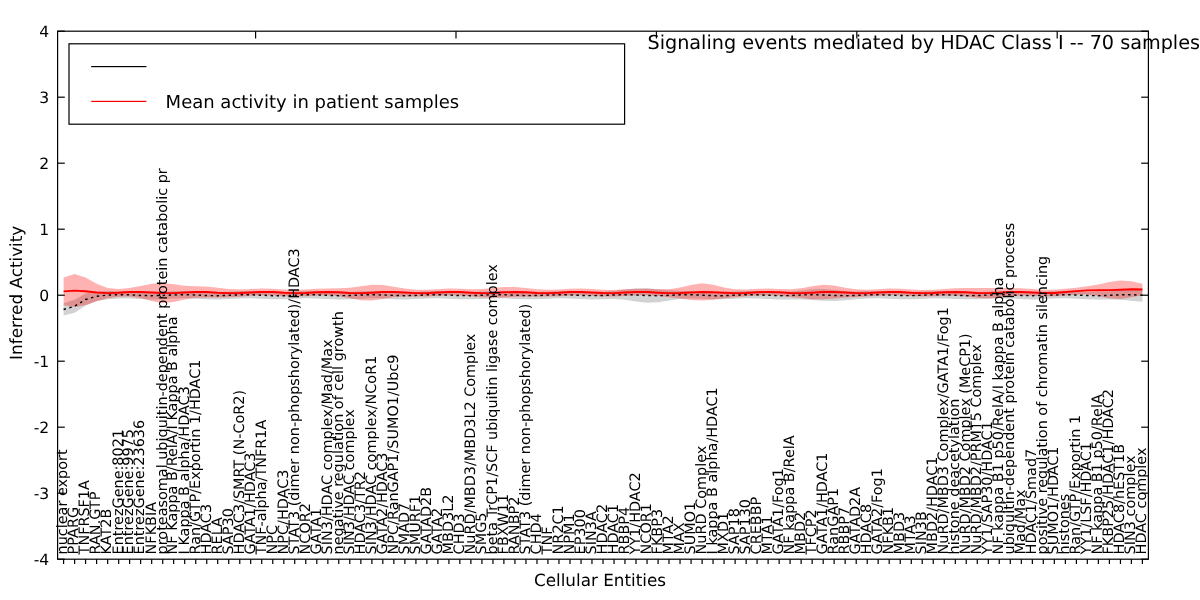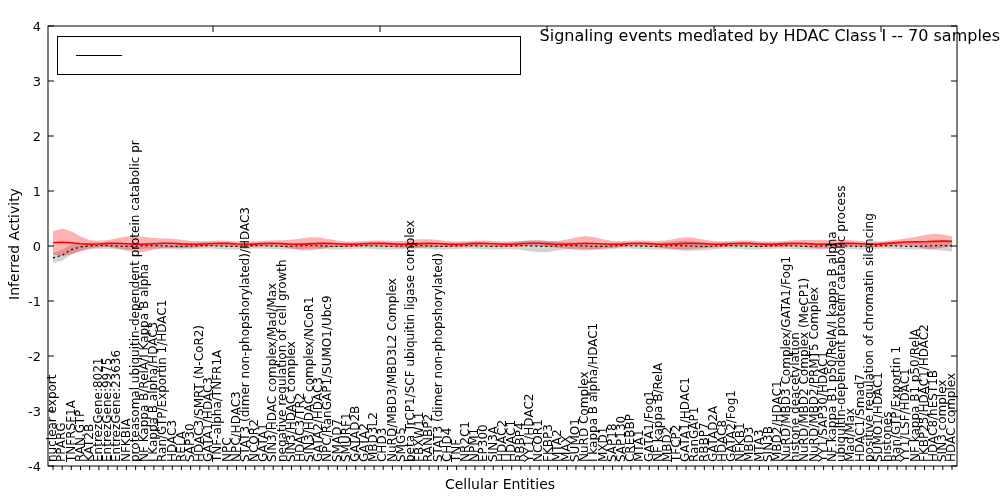--- a/index.html
+++ b/index.html
@@ -24,20 +24,24 @@
 <body>
 
 <div id="fig">
   <div class="fig-title">Signaling events mediated by HDAC Class I -- 70 samples</div>
   <div class="y-label">Inferred Activity</div>
   <div class="x-label">Cellular Entities</div>
 
   <div class="legend">
     <div class="legend-row">
       <span class="legend-swatch"></span>
+    </div>
+    <div class="legend-row">
+      <span class="legend-swatch red"></span>
+      <span class="legend-text">Mean activity in patient samples</span>
     </div>
   </div>
 
   <div id="plot-svg"><svg width="1000" height="500" xmlns="http://www.w3.org/2000/svg" font-family="DejaVu Sans, Liberation Sans, sans-serif">
         <path d="M53.0,252.8 L62.2,249.7 L71.3,244.6 L80.5,242.9 L89.7,242.6 L98.9,242.5 L108.0,242.7 L117.2,243.1 L126.4,243.4 L135.6,243.2 L144.7,242.8 L153.9,242.5 L163.1,242.8 L172.3,243.3 L181.4,243.4 L190.6,243.1 L199.8,242.6 L208.9,242.6 L218.1,242.9 L227.3,243.3 L236.5,243.4 L245.6,242.9 L254.8,242.6 L264.0,242.6 L273.2,243.1 L282.3,243.4 L291.5,243.3 L300.7,242.8 L309.9,242.5 L319.0,242.7 L328.2,243.2 L337.4,243.4 L346.6,243.1 L355.7,242.7 L364.9,242.5 L374.1,242.9 L383.2,243.3 L392.4,243.4 L401.6,243.0 L410.8,242.6 L419.9,242.6 L429.1,243.0 L438.3,243.4 L447.5,243.3 L456.6,242.9 L465.8,242.5 L475.0,242.7 L484.2,243.1 L493.3,243.4 L502.5,243.1 L511.7,242.3 L520.8,241.3 L530.0,240.4 L539.2,240.2 L548.4,241.0 L557.5,241.8 L566.7,242.2 L575.9,242.5 L585.1,242.9 L594.2,243.4 L603.4,243.3 L612.6,242.9 L621.8,242.6 L630.9,242.6 L640.1,243.1 L649.3,243.3 L658.4,243.0 L667.6,242.0 L676.8,241.0 L686.0,240.8 L695.1,241.7 L704.3,242.6 L713.5,242.9 L722.7,242.6 L731.8,242.5 L741.0,242.9 L750.2,243.3 L759.4,243.4 L768.5,243.0 L777.7,242.6 L786.9,242.6 L796.1,243.0 L805.2,243.4 L814.4,243.3 L823.6,242.9 L832.7,242.5 L841.9,242.7 L851.1,243.2 L860.3,243.4 L869.4,243.2 L878.6,242.7 L887.8,242.5 L897.0,242.8 L906.1,243.3 L915.3,243.3 L924.5,242.7 L933.7,241.6 L942.8,240.6 L952.0,240.5 L952.0,251.5 L942.8,250.6 L933.7,249.7 L924.5,249.5 L915.3,249.5 L906.1,249.3 L897.0,248.9 L887.8,248.6 L878.6,248.8 L869.4,249.2 L860.3,249.5 L851.1,249.2 L841.9,248.7 L832.7,248.6 L823.6,248.9 L814.4,249.4 L805.2,249.4 L796.1,249.1 L786.9,248.7 L777.7,248.6 L768.5,249.1 L759.4,249.4 L750.2,249.4 L741.0,248.9 L731.8,248.6 L722.7,248.8 L713.5,249.4 L704.3,250.3 L695.1,250.8 L686.0,250.7 L676.8,250.1 L667.6,249.6 L658.4,249.6 L649.3,249.5 L640.1,249.1 L630.9,248.7 L621.8,248.6 L612.6,249.0 L603.4,249.4 L594.2,249.4 L585.1,249.0 L575.9,248.7 L566.7,249.1 L557.5,250.4 L548.4,251.9 L539.2,252.3 L530.0,251.3 L520.8,249.8 L511.7,249.2 L502.5,249.3 L493.3,249.5 L484.2,249.2 L475.0,248.7 L465.8,248.6 L456.6,248.9 L447.5,249.4 L438.3,249.4 L429.1,249.1 L419.9,248.6 L410.8,248.7 L401.6,249.1 L392.4,249.4 L383.2,249.4 L374.1,248.9 L364.9,248.6 L355.7,248.7 L346.6,249.2 L337.4,249.5 L328.2,249.3 L319.0,248.8 L309.9,248.6 L300.7,248.9 L291.5,249.3 L282.3,249.5 L273.2,249.1 L264.0,248.7 L254.8,248.6 L245.6,249.0 L236.5,249.4 L227.3,249.4 L218.1,249.0 L208.9,248.6 L199.8,248.7 L190.6,249.1 L181.4,249.5 L172.3,249.3 L163.1,248.9 L153.9,248.6 L144.7,248.8 L135.6,249.3 L126.4,249.5 L117.2,249.2 L108.0,248.7 L98.9,248.7 L89.7,249.3 L80.5,250.9 L71.3,254.6 L62.2,260.7 L53.0,262.9 Z" fill="rgba(125,125,125,0.35)" stroke="none"></path>
         <path d="M53.0,231.3 L62.2,228.4 L71.3,231.2 L80.5,236.5 L89.7,240.0 L98.9,240.8 L108.0,239.9 L117.2,238.3 L126.4,236.5 L135.6,235.9 L144.7,236.9 L153.9,238.1 L163.1,238.5 L172.3,238.8 L181.4,239.8 L190.6,240.9 L199.8,241.2 L208.9,240.9 L218.1,240.5 L227.3,240.7 L236.5,241.3 L245.6,241.6 L254.8,241.3 L264.0,240.7 L273.2,240.4 L282.3,240.3 L291.5,239.8 L300.7,238.5 L309.9,237.3 L319.0,237.5 L328.2,239.0 L337.4,240.5 L346.6,241.4 L355.7,241.5 L364.9,241.0 L374.1,240.5 L383.2,240.6 L392.4,241.0 L401.6,240.9 L410.8,240.1 L419.9,239.2 L429.1,239.2 L438.3,240.1 L447.5,241.1 L456.6,241.5 L465.8,241.2 L475.0,240.7 L484.2,240.5 L493.3,240.9 L502.5,241.5 L511.7,241.6 L520.8,241.1 L530.0,240.6 L539.2,240.6 L548.4,241.0 L557.5,241.0 L566.7,239.6 L575.9,237.4 L585.1,236.1 L594.2,237.2 L603.4,239.5 L612.6,241.0 L621.8,241.2 L630.9,240.7 L640.1,240.5 L649.3,240.8 L658.4,241.0 L667.6,240.2 L676.8,238.5 L686.0,237.3 L695.1,237.9 L704.3,239.7 L713.5,241.1 L722.7,241.4 L731.8,241.0 L741.0,240.5 L750.2,240.6 L759.4,241.2 L768.5,241.6 L777.7,241.4 L786.9,240.8 L796.1,240.3 L805.2,240.1 L814.4,240.0 L823.6,239.9 L832.7,239.9 L841.9,240.0 L851.1,240.3 L860.3,240.9 L869.4,241.4 L878.6,241.4 L887.8,240.7 L897.0,239.7 L906.1,238.6 L915.3,237.1 L924.5,235.1 L933.7,233.7 L942.8,234.4 L952.0,236.5 L952.0,246.0 L942.8,247.8 L933.7,249.1 L924.5,248.5 L915.3,246.7 L906.1,245.4 L897.0,245.4 L887.8,246.2 L878.6,246.9 L869.4,246.9 L860.3,246.5 L851.1,246.2 L841.9,246.9 L832.7,248.1 L823.6,248.7 L814.4,248.2 L805.2,247.0 L796.1,246.2 L786.9,246.4 L777.7,246.9 L768.5,247.1 L759.4,246.7 L750.2,246.1 L741.0,246.0 L731.8,246.5 L722.7,247.1 L713.5,247.5 L704.3,247.9 L695.1,248.7 L686.0,249.4 L676.8,249.3 L667.6,248.4 L658.4,247.4 L649.3,246.5 L640.1,246.0 L630.9,246.3 L621.8,246.9 L612.6,247.7 L603.4,248.6 L594.2,249.7 L585.1,250.4 L575.9,249.9 L566.7,248.8 L557.5,247.7 L548.4,246.7 L539.2,246.1 L530.0,246.1 L520.8,246.6 L511.7,247.1 L502.5,247.0 L493.3,246.4 L484.2,246.0 L475.0,246.2 L465.8,246.8 L456.6,247.1 L447.5,247.1 L438.3,247.0 L429.1,247.3 L419.9,248.0 L410.8,248.2 L401.6,247.8 L392.4,246.9 L383.2,246.2 L374.1,246.0 L364.9,246.5 L355.7,247.0 L346.6,247.1 L337.4,247.0 L328.2,247.6 L319.0,249.2 L309.9,250.5 L300.7,250.2 L291.5,248.5 L282.3,246.9 L273.2,246.1 L264.0,246.3 L254.8,246.8 L245.6,247.1 L236.5,246.8 L227.3,246.2 L218.1,246.0 L208.9,246.5 L199.8,247.2 L190.6,247.7 L181.4,247.9 L172.3,247.9 L163.1,248.1 L153.9,249.5 L144.7,251.7 L135.6,252.5 L126.4,250.8 L117.2,248.3 L108.0,247.0 L98.9,247.2 L89.7,248.6 L80.5,251.1 L71.3,254.3 L62.2,255.9 L53.0,254.4 Z" fill="rgba(255,0,0,0.30)" stroke="none"></path>
         <polyline points="53.0,257.9 62.2,255.2 71.3,249.6 80.5,246.9 89.7,245.9 98.9,245.6 108.0,245.7 117.2,246.2 126.4,246.4 135.6,246.2 144.7,245.8 153.9,245.6 163.1,245.8 172.3,246.3 181.4,246.4 190.6,246.1 199.8,245.7 208.9,245.6 218.1,246.0 227.3,246.4 236.5,246.4 245.6,246.0 254.8,245.6 264.0,245.7 273.2,246.1 282.3,246.4 291.5,246.3 300.7,245.8 309.9,245.6 319.0,245.8 328.2,246.2 337.4,246.4 346.6,246.2 355.7,245.7 364.9,245.6 374.1,245.9 383.2,246.3 392.4,246.4 401.6,246.0 410.8,245.6 419.9,245.6 429.1,246.0 438.3,246.4 447.5,246.3 456.6,245.9 465.8,245.6 475.0,245.7 484.2,246.2 493.3,246.4 502.5,246.2 511.7,245.8 520.8,245.6 530.0,245.8 539.2,246.3 548.4,246.4 557.5,246.1 566.7,245.7 575.9,245.6 585.1,246.0 594.2,246.4 603.4,246.4 612.6,246.0 621.8,245.6 630.9,245.7 640.1,246.1 649.3,246.4 658.4,246.3 667.6,245.8 676.8,245.6 686.0,245.8 695.1,246.2 704.3,246.4 713.5,246.2 722.7,245.7 731.8,245.6 741.0,245.9 750.2,246.3 759.4,246.4 768.5,246.0 777.7,245.6 786.9,245.6 796.1,246.0 805.2,246.4 814.4,246.3 823.6,245.9 832.7,245.6 841.9,245.7 851.1,246.2 860.3,246.4 869.4,246.2 878.6,245.8 887.8,245.6 897.0,245.8 906.1,246.3 915.3,246.4 924.5,246.1 933.7,245.7 942.8,245.6 952.0,246.0" fill="none" stroke="#000000" stroke-width="1.2" stroke-dasharray="2 3"></polyline>
         <polyline points="53.0,242.8 62.2,242.2 71.3,242.7 80.5,243.8 89.7,244.3 98.9,244.0 108.0,243.4 117.2,243.3 126.4,243.7 135.6,244.2 144.7,244.3 153.9,243.8 163.1,243.3 172.3,243.3 181.4,243.9 190.6,244.3 199.8,244.2 208.9,243.7 218.1,243.3 227.3,243.4 236.5,244.0 245.6,244.3 254.8,244.1 264.0,243.5 273.2,243.3 282.3,243.6 291.5,244.2 300.7,244.3 309.9,243.9 319.0,243.4 328.2,243.3 337.4,243.8 346.6,244.3 355.7,244.3 364.9,243.7 374.1,243.3 383.2,243.4 392.4,243.9 401.6,244.3 410.8,244.1 419.9,243.6 429.1,243.3 438.3,243.5 447.5,244.1 456.6,244.3 465.8,244.0 475.0,243.4 484.2,243.3 493.3,243.7 502.5,244.2 511.7,244.3 520.8,243.8 530.0,243.3 539.2,243.3 548.4,243.9 557.5,244.3 566.7,244.2 575.9,243.7 585.1,243.3 594.2,243.5 603.4,244.0 612.6,244.3 621.8,244.1 630.9,243.5 640.1,243.3 649.3,243.6 658.4,244.2 667.6,244.3 676.8,243.9 686.0,243.4 695.1,243.3 704.3,243.8 713.5,244.3 722.7,244.3 731.8,243.7 741.0,243.3 750.2,243.4 759.4,244.0 768.5,244.3 777.7,244.1 786.9,243.6 796.1,243.3 805.2,243.5 814.4,244.1 823.6,244.3 832.7,244.0 841.9,243.4 851.1,243.3 860.3,243.7 869.4,244.2 878.6,244.1 887.8,243.4 897.0,242.6 906.1,242.0 915.3,241.9 924.5,241.8 933.7,241.4 942.8,241.1 952.0,241.3" fill="none" stroke="#ff0000" stroke-width="1.6"></polyline>
         <g>
           <line x1="53.0" y1="466" x2="53.0" y2="470" stroke="#000" stroke-width="1"></line>

